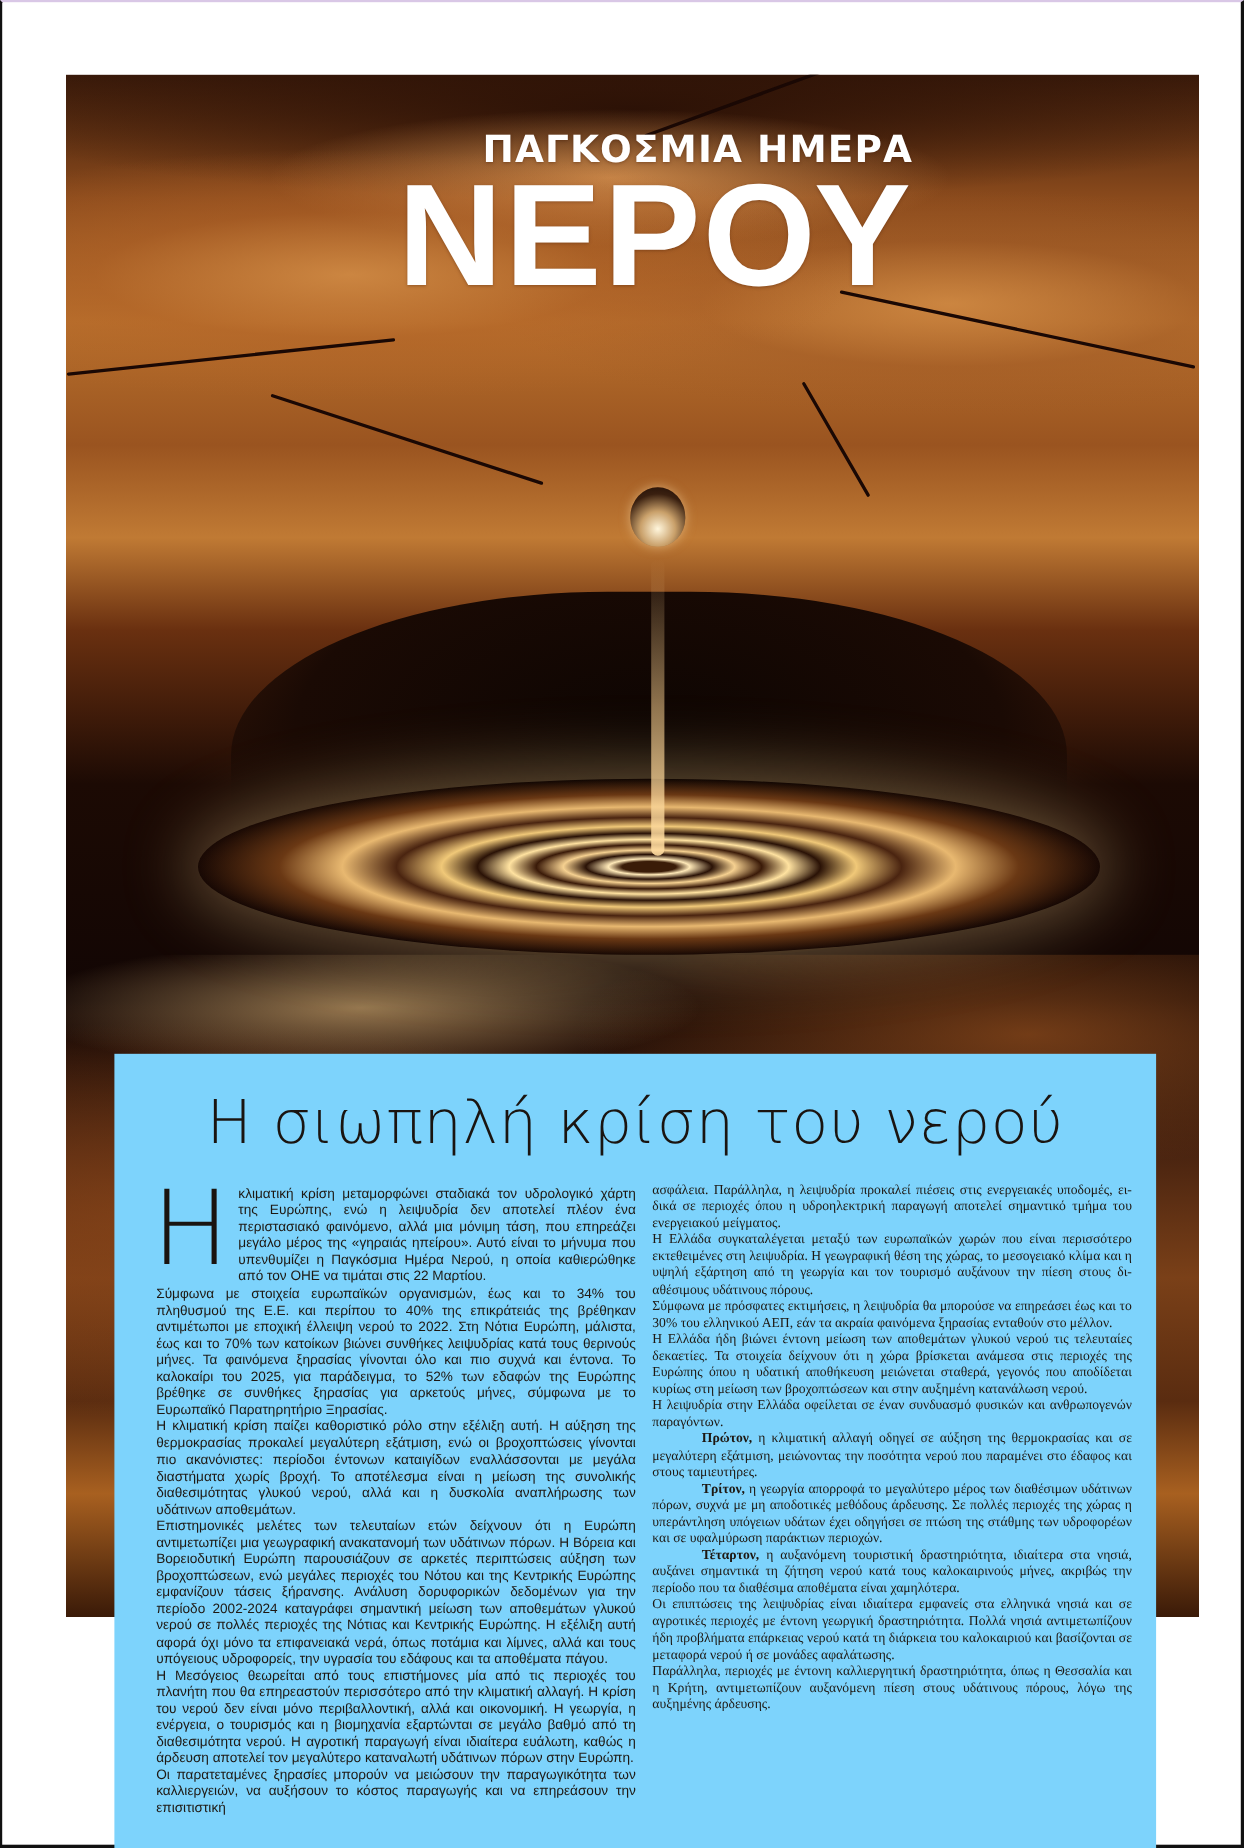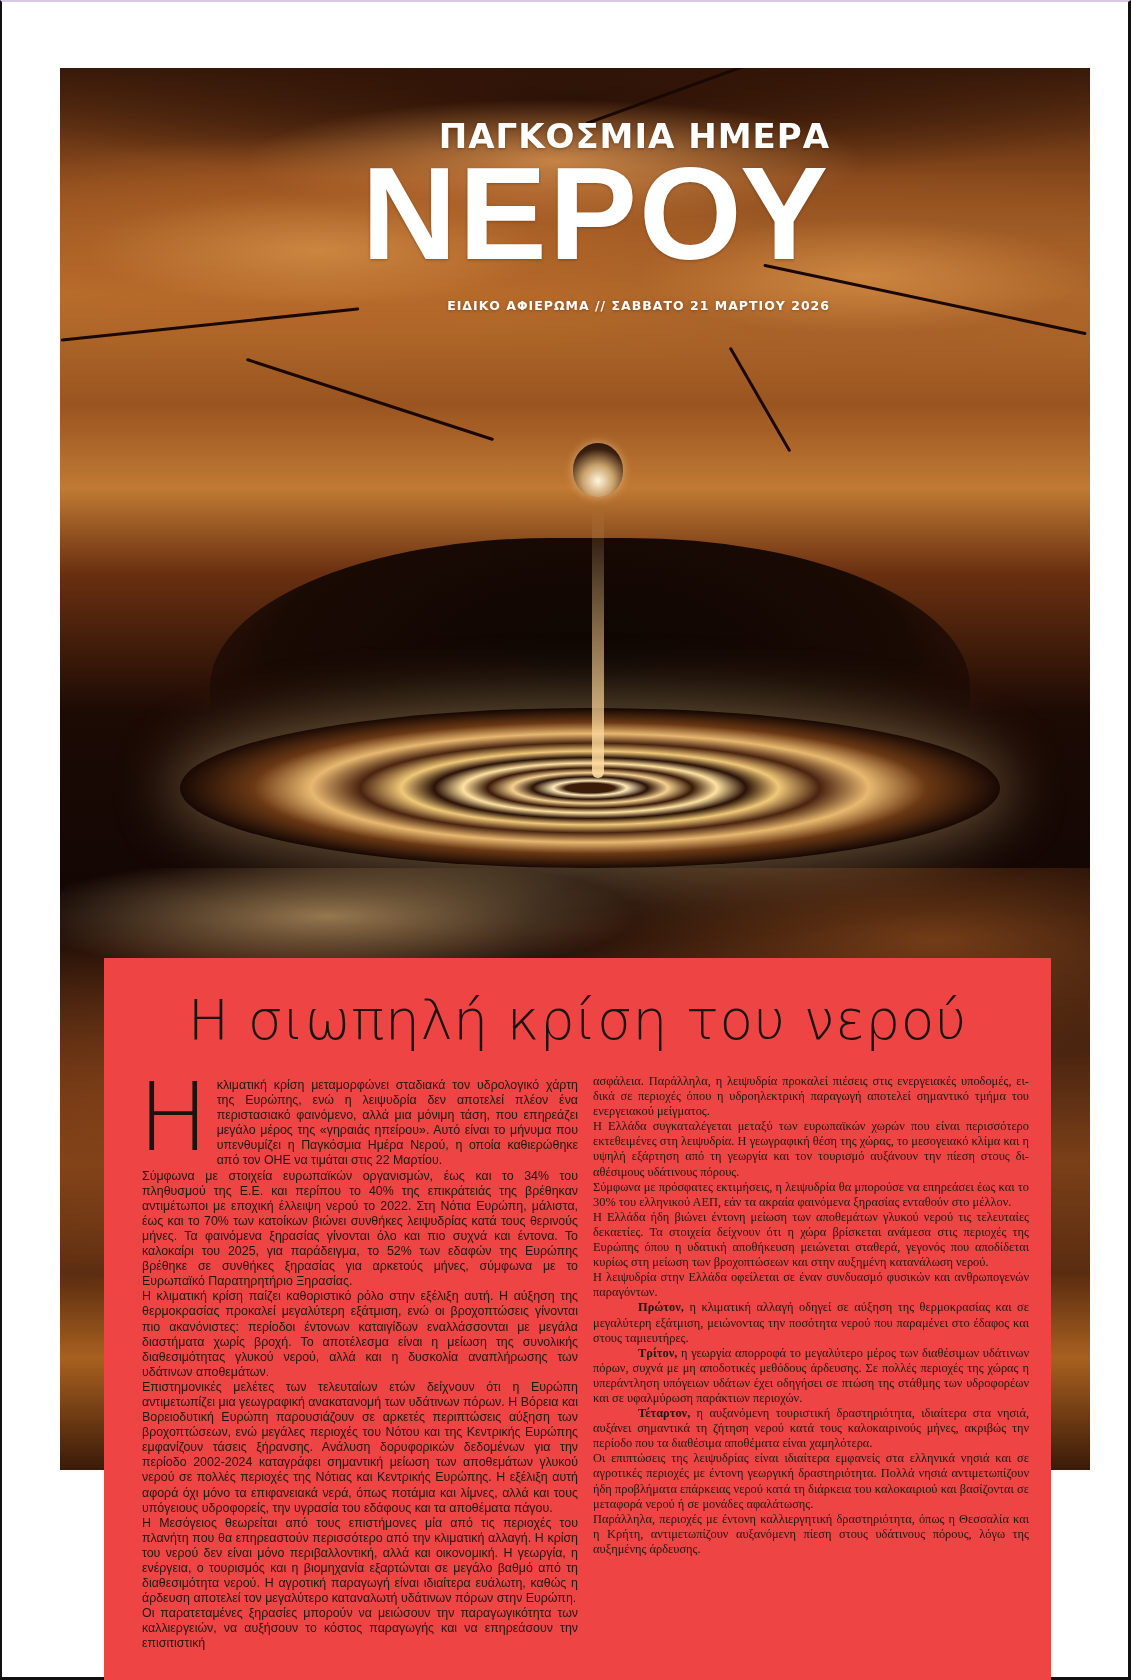--- a/index.html
+++ b/index.html
@@ -78,21 +78,21 @@
     font-family: Liberation Sans, sans-serif; font-weight: bold;
     font-size: 132px; line-height: 128px; letter-spacing: 2px; margin-top: -4px;
   }
   .dateline {
     font-family: "DejaVu Sans", sans-serif; font-weight: bold;
     font-size: 12.5px; letter-spacing: 1px; margin-top: 20px;
   }
   
   .article {
     position: absolute; left: 104px; top: 958px; width: 947px; height: 722px;
-    background: #ef4444;
+    background: #7dd3fc;
   }
   .headline {
     position: absolute; left: 0; top: 30px; width: 100%; text-align: center;
     font-family: "DejaVu Sans", sans-serif; font-weight: 200;
     font-size: 55px; color: #1a1410; letter-spacing: 0.5px;
     -webkit-text-stroke: 0;
   }
   .col {
     position: absolute; top: 120px; width: 436px;
     font-family: "Liberation Sans", sans-serif; font-size: 12.4px; line-height: 15.1px;
@@ -123,21 +123,20 @@
   <div class="pit"></div>
   <div class="crust-bottom"></div>
   <div class="pool"></div>
   <div class="stream"></div>
   <div class="drop"></div>
 </div>
 
 <div class="masthead">
   <div class="kicker">ΠΑΓΚΟΣΜΙΑ ΗΜΕΡΑ</div>
   <div class="big-title">ΝΕΡΟΥ</div>
-  <div class="dateline">ΕΙΔΙΚΟ ΑΦΙΕΡΩΜΑ // ΣΑΒΒΑΤΟ 21 ΜΑΡΤΙΟΥ 2026</div>
 </div>
 
 <div class="article">
   <div class="headline">Η σιωπηλή κρίση του νερού</div>
 
   <div class="col col-left">
     <p><span class="dropcap">Η</span><span>κλιματική κρίση μεταμορφώνει σταδιακά τον υδρολογικό χάρτη της Ευ­ρώπης, ενώ η λειψυδρία δεν αποτελεί πλέον ένα περιστασιακό φαινό­μενο, αλλά μια μόνιμη τάση, που επηρεάζει μεγάλο μέρος της «γηραιάς ηπείρου». Αυτό είναι το μήνυμα που υπενθυμίζει η Παγκόσμια Ημέρα Νερού, η οποία καθιερώθηκε από τον ΟΗΕ να τιμάται στις 22 Μαρτίου.</span></p>
     <p>Σύμφωνα με στοιχεία ευρωπαϊκών οργανισμών, έως και το 34% του πληθυσμού της Ε.Ε. και περίπου το 40% της επικράτειάς της βρέθηκαν αντιμέτωποι με εποχική έλλει­ψη νερού το 2022. Στη Νότια Ευρώπη, μάλιστα, έως και το 70% των κατοίκων βιώ­νει συνθήκες λειψυδρίας κατά τους θερινούς μήνες. Τα φαινόμενα ξηρασίας γίνονται όλο και πιο συχνά και έντονα. Το καλοκαίρι του 2025, για παράδειγμα, το 52% των εδαφών της Ευρώπης βρέθηκε σε συνθήκες ξηρασίας για αρκετούς μήνες, σύμφω­να με το Ευρωπαϊκό Παρατηρητήριο Ξηρασίας.</p>
     <p>Η κλιματική κρίση παίζει καθοριστικό ρόλο στην εξέλιξη αυτή. Η αύξηση της θερμο­κρασίας προκαλεί μεγαλύτερη εξάτμιση, ενώ οι βροχοπτώσεις γίνονται πιο ακανό­νιστες: περίοδοι έντονων καταιγίδων εναλλάσσονται με μεγάλα διαστήματα χωρίς βροχή. Το αποτέλεσμα είναι η μείωση της συνολικής διαθεσιμότητας γλυκού νερού, αλλά και η δυσκολία αναπλήρωσης των υδάτινων αποθεμάτων.</p>
     <p>Επιστημονικές μελέτες των τελευταίων ετών δείχνουν ότι η Ευρώπη αντιμετωπίζει μια γεωγραφική ανακατανομή των υδάτινων πόρων. Η Βόρεια και Βορειοδυτική Ευρώπη παρουσιάζουν σε αρκετές περιπτώσεις αύξηση των βροχοπτώσεων, ενώ μεγάλες περιοχές του Νότου και της Κεντρικής Ευρώπης εμφανίζουν τάσεις ξήραν­σης. Ανάλυση δορυφορικών δεδομένων για την περίοδο 2002-2024 καταγράφει σημαντική μείωση των αποθεμάτων γλυκού νερού σε πολλές περιοχές της Νότιας και Κεντρικής Ευρώπης. Η εξέλιξη αυτή αφορά όχι μόνο τα επιφανειακά νερά, όπως ποτάμια και λίμνες, αλλά και τους υπόγειους υδροφορείς, την υγρασία του εδάφους και τα αποθέματα πάγου.</p>

